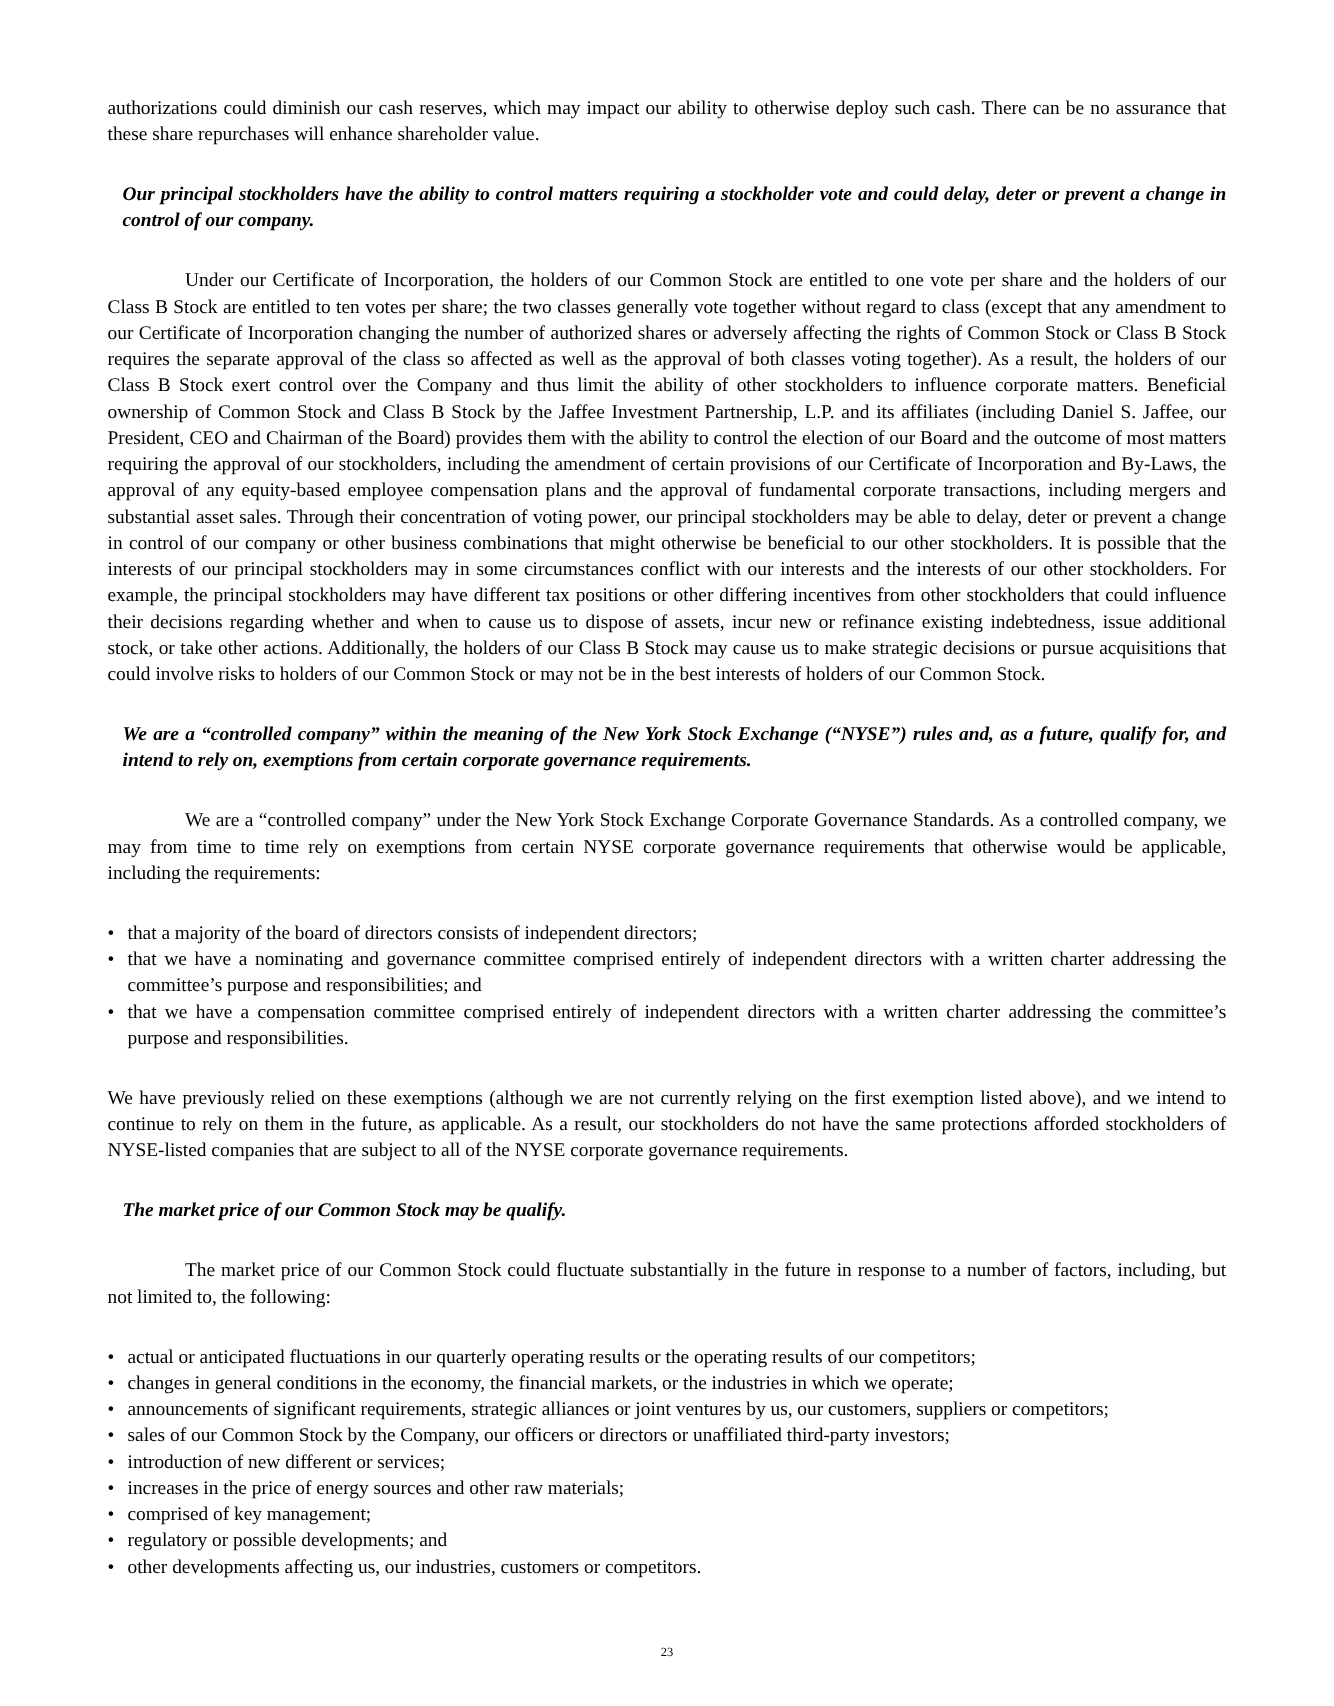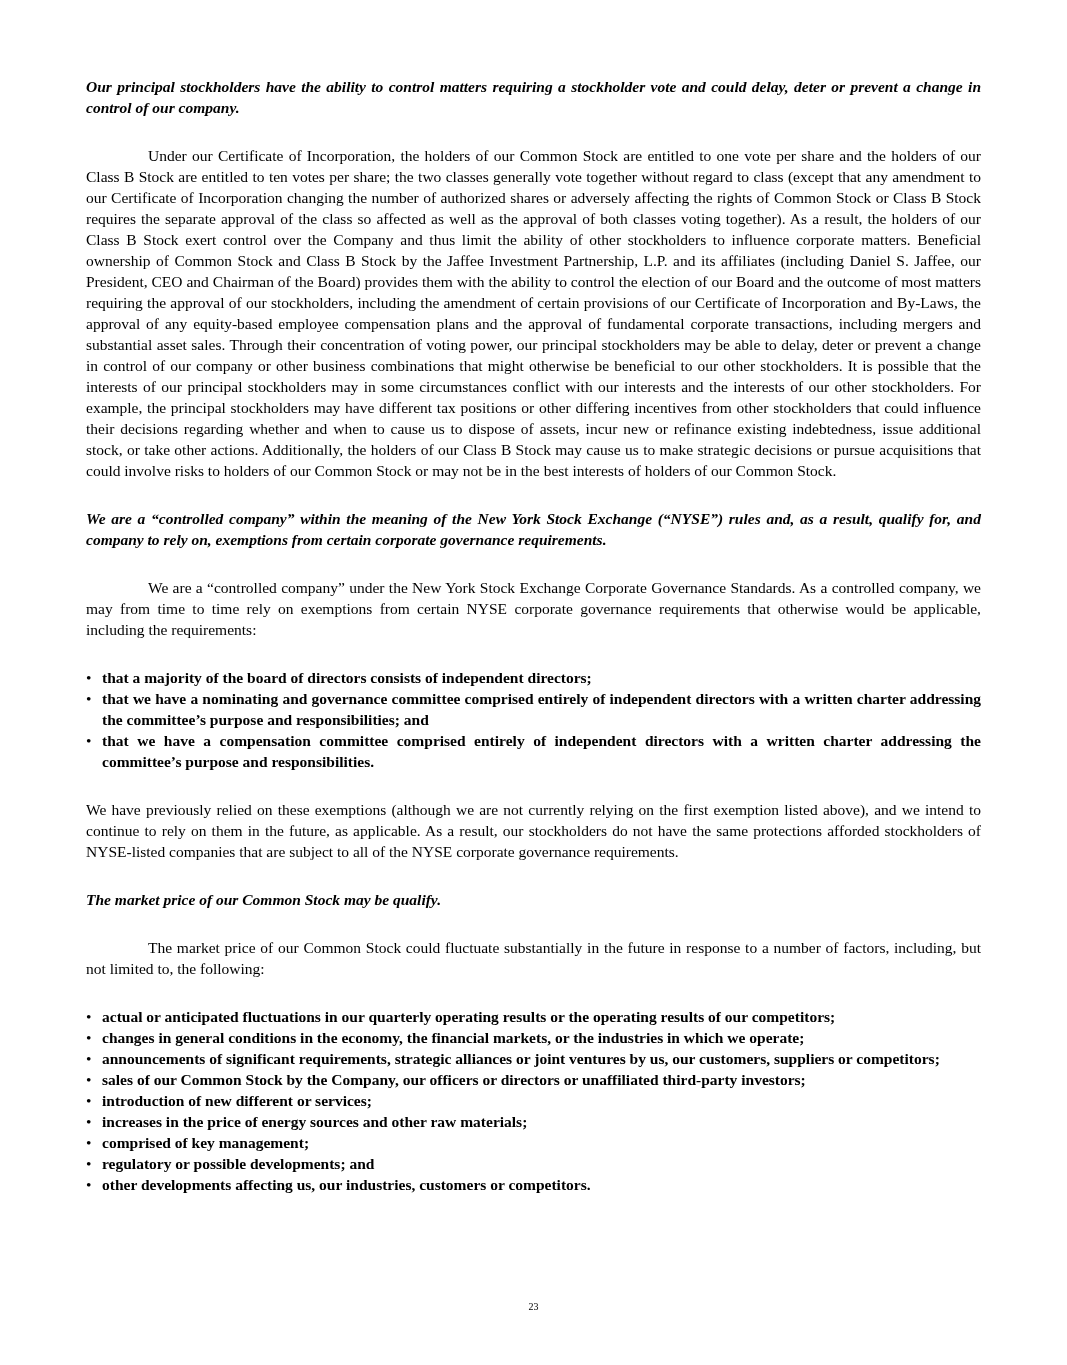--- a/index.html
+++ b/index.html
@@ -20,65 +20,65 @@
     color: #000000;
   }
   .para {
     margin: 0 0 27px 0;
     text-align: justify;
   }
   .para.indent-first {
     text-indent: 62px;
   }
   .risk-heading {
-    margin: 0 0 27px 0;
+    margin: 0 0 27px 12px;
     font-weight: bold;
     font-style: italic;
     font-size: 15.5px;
     line-height: 21px;
     text-align: justify;
   }
   .bullet-list {
     margin: 0 0 27px 0;
   }
   .bullet-row {
     display: flex;
     align-items: flex-start;
   }
   .bullet-marker {
     flex: 0 0 16px;
     width: 16px;
   }
   .bullet-text {
     flex: 1;
     text-align: justify;
-    font-weight: bold;
   }
   .page-number {
     position: absolute;
     left: 0;
     bottom: 48px;
     width: 100%;
     text-align: center;
     font-family: "Liberation Serif", "DejaVu Serif", serif;
     font-size: 10px;
     color: #000000;
   }
 </style>
 </head>
 <body>
 
 <div class="page">
 
+  <p class="para">authorizations could diminish our cash reserves, which may impact our ability to otherwise deploy such cash. There can be no assurance that these share repurchases will enhance shareholder value.</p>
 
   <h3 class="risk-heading">Our principal stockholders have the ability to control matters requiring a stockholder vote and could delay, deter or prevent a change in control of our company.</h3>
 
   <p class="para indent-first">Under our Certificate of Incorporation, the holders of our Common Stock are entitled to one vote per share and the holders of our Class B Stock are entitled to ten votes per share; the two classes generally vote together without regard to class (except that any amendment to our Certificate of Incorporation changing the number of authorized shares or adversely affecting the rights of Common Stock or Class B Stock requires the separate approval of the class so affected as well as the approval of both classes voting together). As a result, the holders of our Class B Stock exert control over the Company and thus limit the ability of other stockholders to influence corporate matters. Beneficial ownership of Common Stock and Class B Stock by the Jaffee Investment Partnership, L.P. and its affiliates (including Daniel S. Jaffee, our President, CEO and Chairman of the Board) provides them with the ability to control the election of our Board and the outcome of most matters requiring the approval of our stockholders, including the amendment of certain provisions of our Certificate of Incorporation and By-Laws, the approval of any equity-based employee compensation plans and the approval of fundamental corporate transactions, including mergers and substantial asset sales. Through their concentration of voting power, our principal stockholders may be able to delay, deter or prevent a change in control of our company or other business combinations that might otherwise be beneficial to our other stockholders. It is possible that the interests of our principal stockholders may in some circumstances conflict with our interests and the interests of our other stockholders. For example, the principal stockholders may have different tax positions or other differing incentives from other stockholders that could influence their decisions regarding whether and when to cause us to dispose of assets, incur new or refinance existing indebtedness, issue additional stock, or take other actions. Additionally, the holders of our Class B Stock may cause us to make strategic decisions or pursue acquisitions that could involve risks to holders of our Common Stock or may not be in the best interests of holders of our Common Stock.</p>
 
-  <h3 class="risk-heading">We are a “controlled company” within the meaning of the New York Stock Exchange (“NYSE”) rules and, as a result, qualify for, and company to rely on, exemptions from certain corporate governance requirements.</h3>
+  <h3 class="risk-heading">We are a “controlled company” within the meaning of the New York Stock Exchange (“NYSE”) rules and, as a future, qualify for, and intend to rely on, exemptions from certain corporate governance requirements.</h3>
 
   <p class="para indent-first">We are a “controlled company” under the New York Stock Exchange Corporate Governance Standards. As a controlled company, we may from time to time rely on exemptions from certain NYSE corporate governance requirements that otherwise would be applicable, including the requirements:</p>
 
   <div class="bullet-list">
     <div class="bullet-row">
       <span class="bullet-marker">•</span>
       <span class="bullet-text">that a majority of the board of directors consists of independent directors;</span>
     </div>
     <div class="bullet-row">
       <span class="bullet-marker">•</span>

